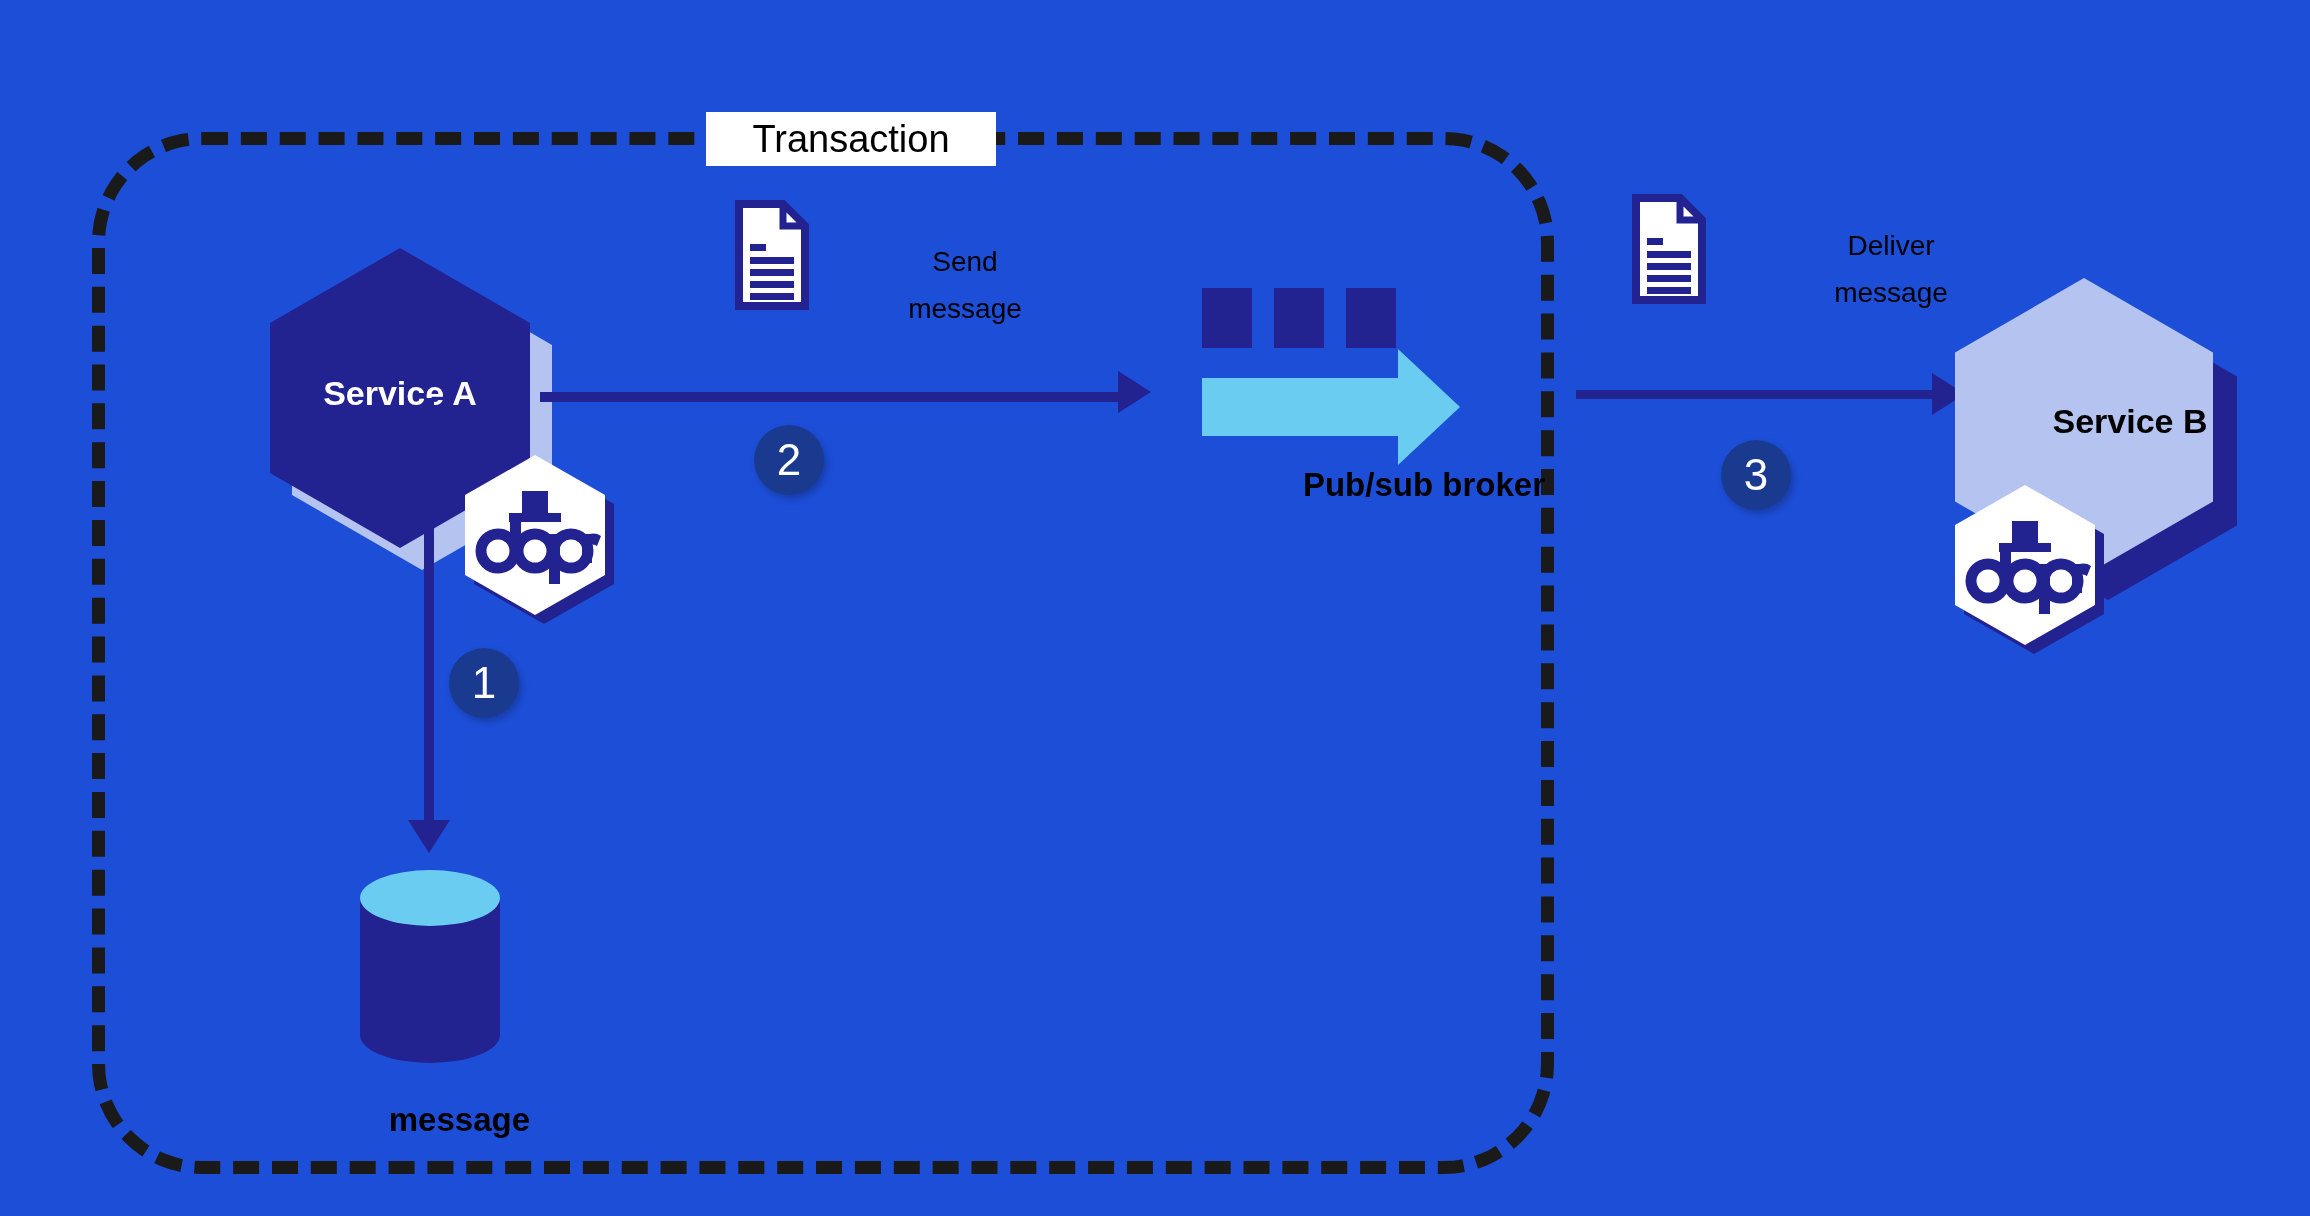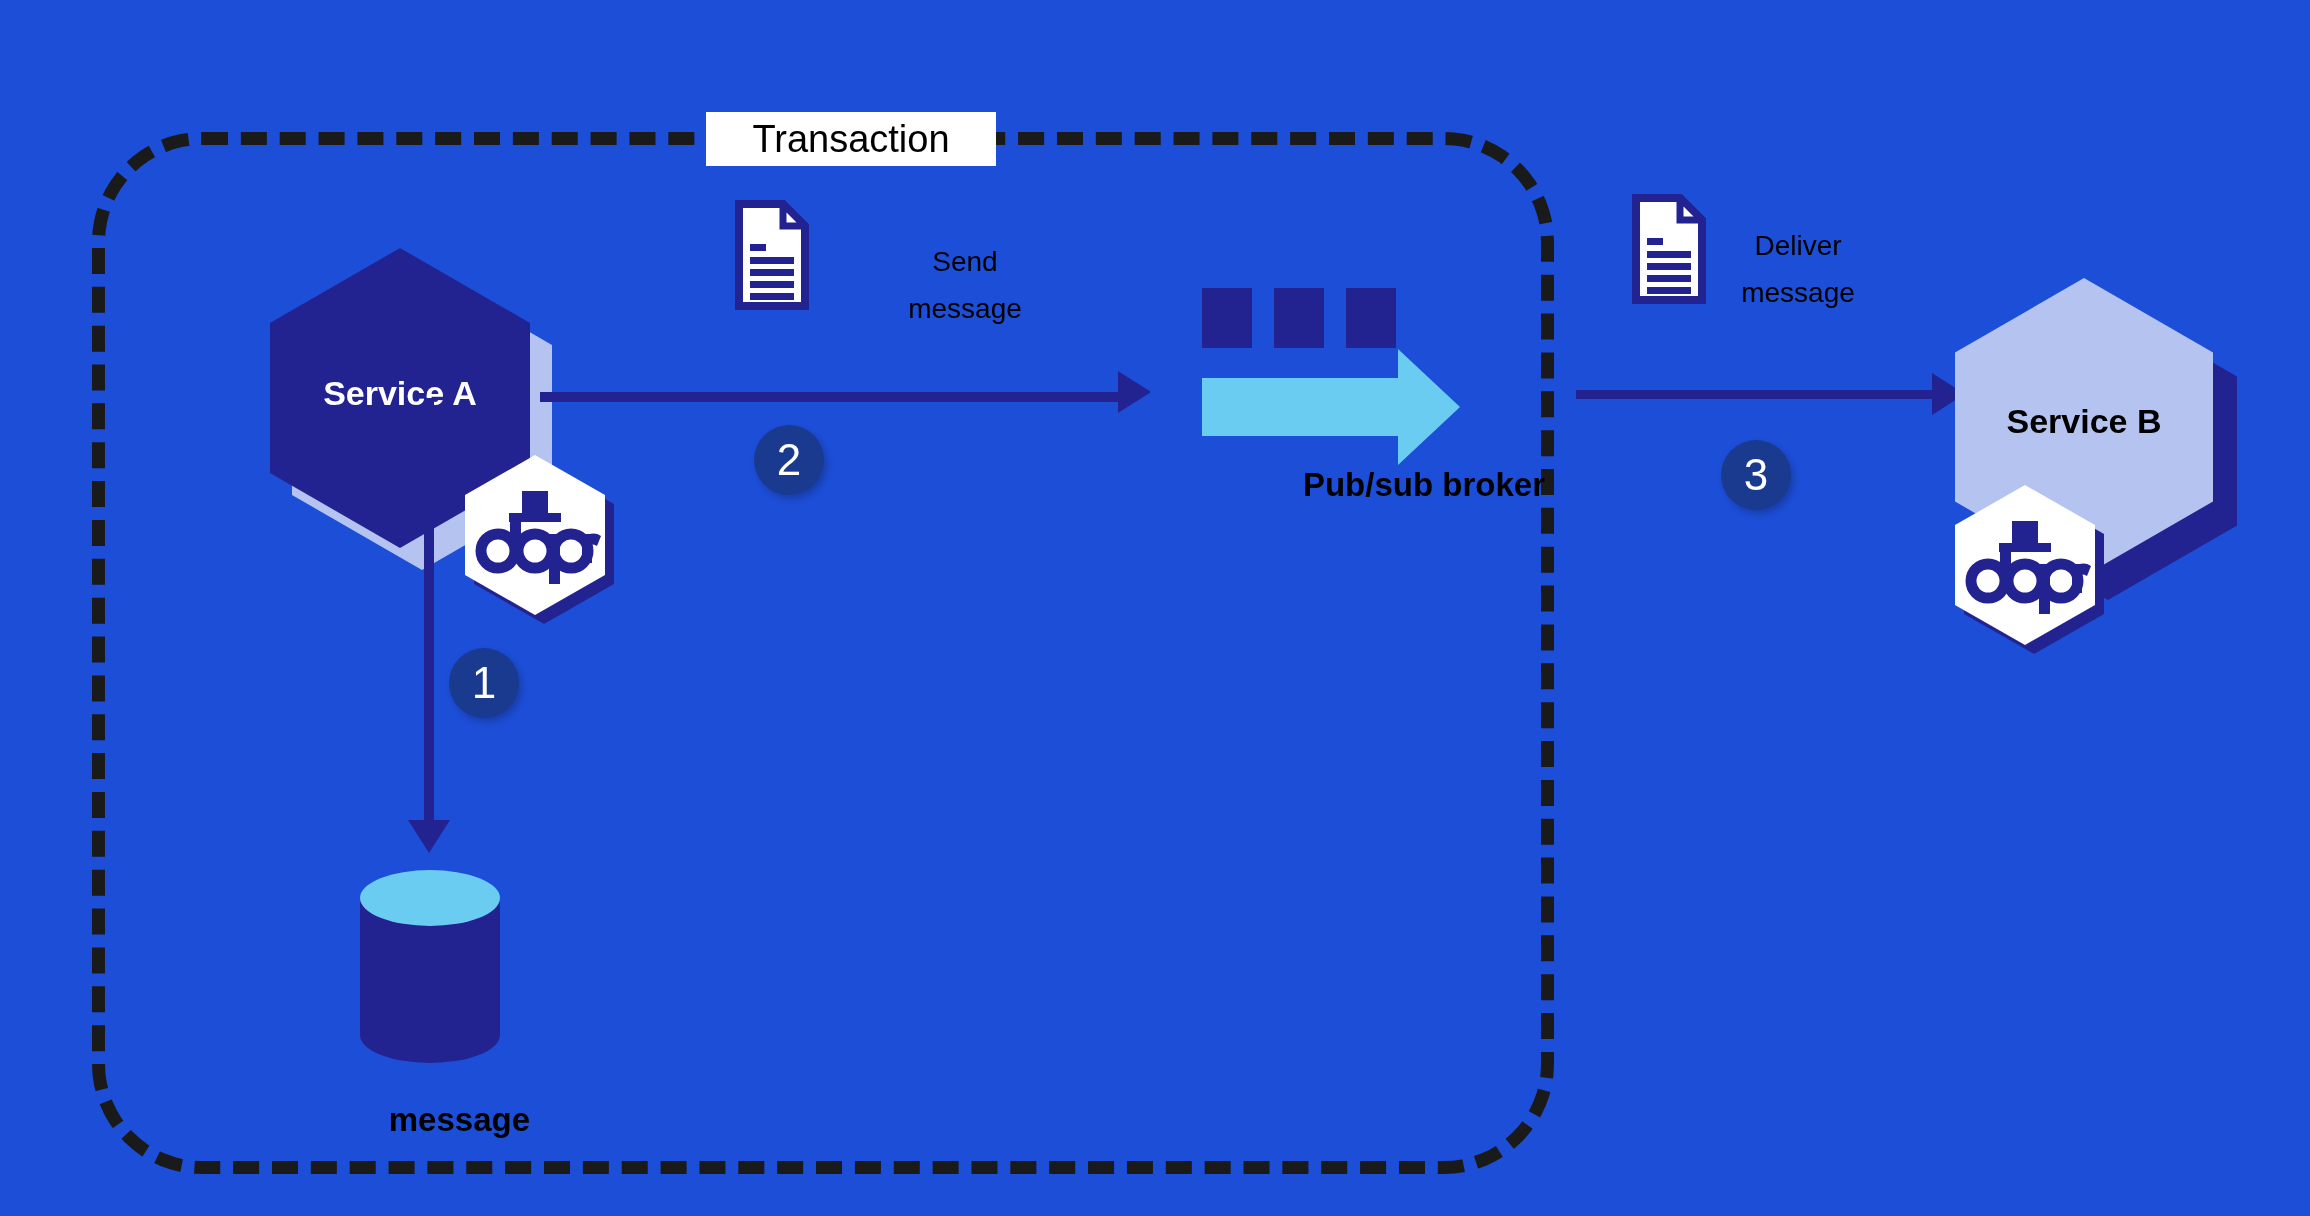--- a/index.html
+++ b/index.html
@@ -95,20 +95,21 @@
     left: 0; top: 0; width: 258px; height: 298px;
     background: #b4c3ef;
   }
   #service-b-text {
     left: 0; top: 122px; width: 258px;
     color: #000000;
     font-size: 34px;
     font-weight: bold;
     text-align: center;
     line-height: 42px;
+    padding-left: 46px;
   }
 
   
   .dapr-badge { width: 140px; height: 160px; }
   .dapr-shadow {
     left: 9px; top: 9px; width: 140px; height: 160px;
     background: #232291;
   }
   .dapr-face {
     left: 0; top: 0; width: 140px; height: 160px;
@@ -155,21 +156,21 @@
   }
   #badge-1 { left: 449px;  top: 648px; width: 70px; height: 70px; }
   #badge-2 { left: 754px;  top: 425px; width: 70px; height: 70px; }
   #badge-3 { left: 1721px; top: 440px; width: 70px; height: 70px; }
 
   
   .doc-icon { width: 74px; height: 110px; }
   #doc-send    { left: 735px;  top: 200px; }
   #doc-deliver { left: 1632px; top: 194px; }
   #label-send    { left: 860px;  top: 238px; width: 210px; }
-  #label-deliver { left: 1683px; top: 222px; width: 230px; }
+  #label-deliver { left: 1776px; top: 222px; width: 230px; }
 
   
   #broker-group { left: 1198px; top: 288px; width: 300px; height: 180px; }
   .broker-box {
     top: 0; width: 50px; height: 60px;
     background: #232291;
   }
   #broker-box-1 { left: 4px; }
   #broker-box-2 { left: 76px; }
   #broker-box-3 { left: 148px; }

